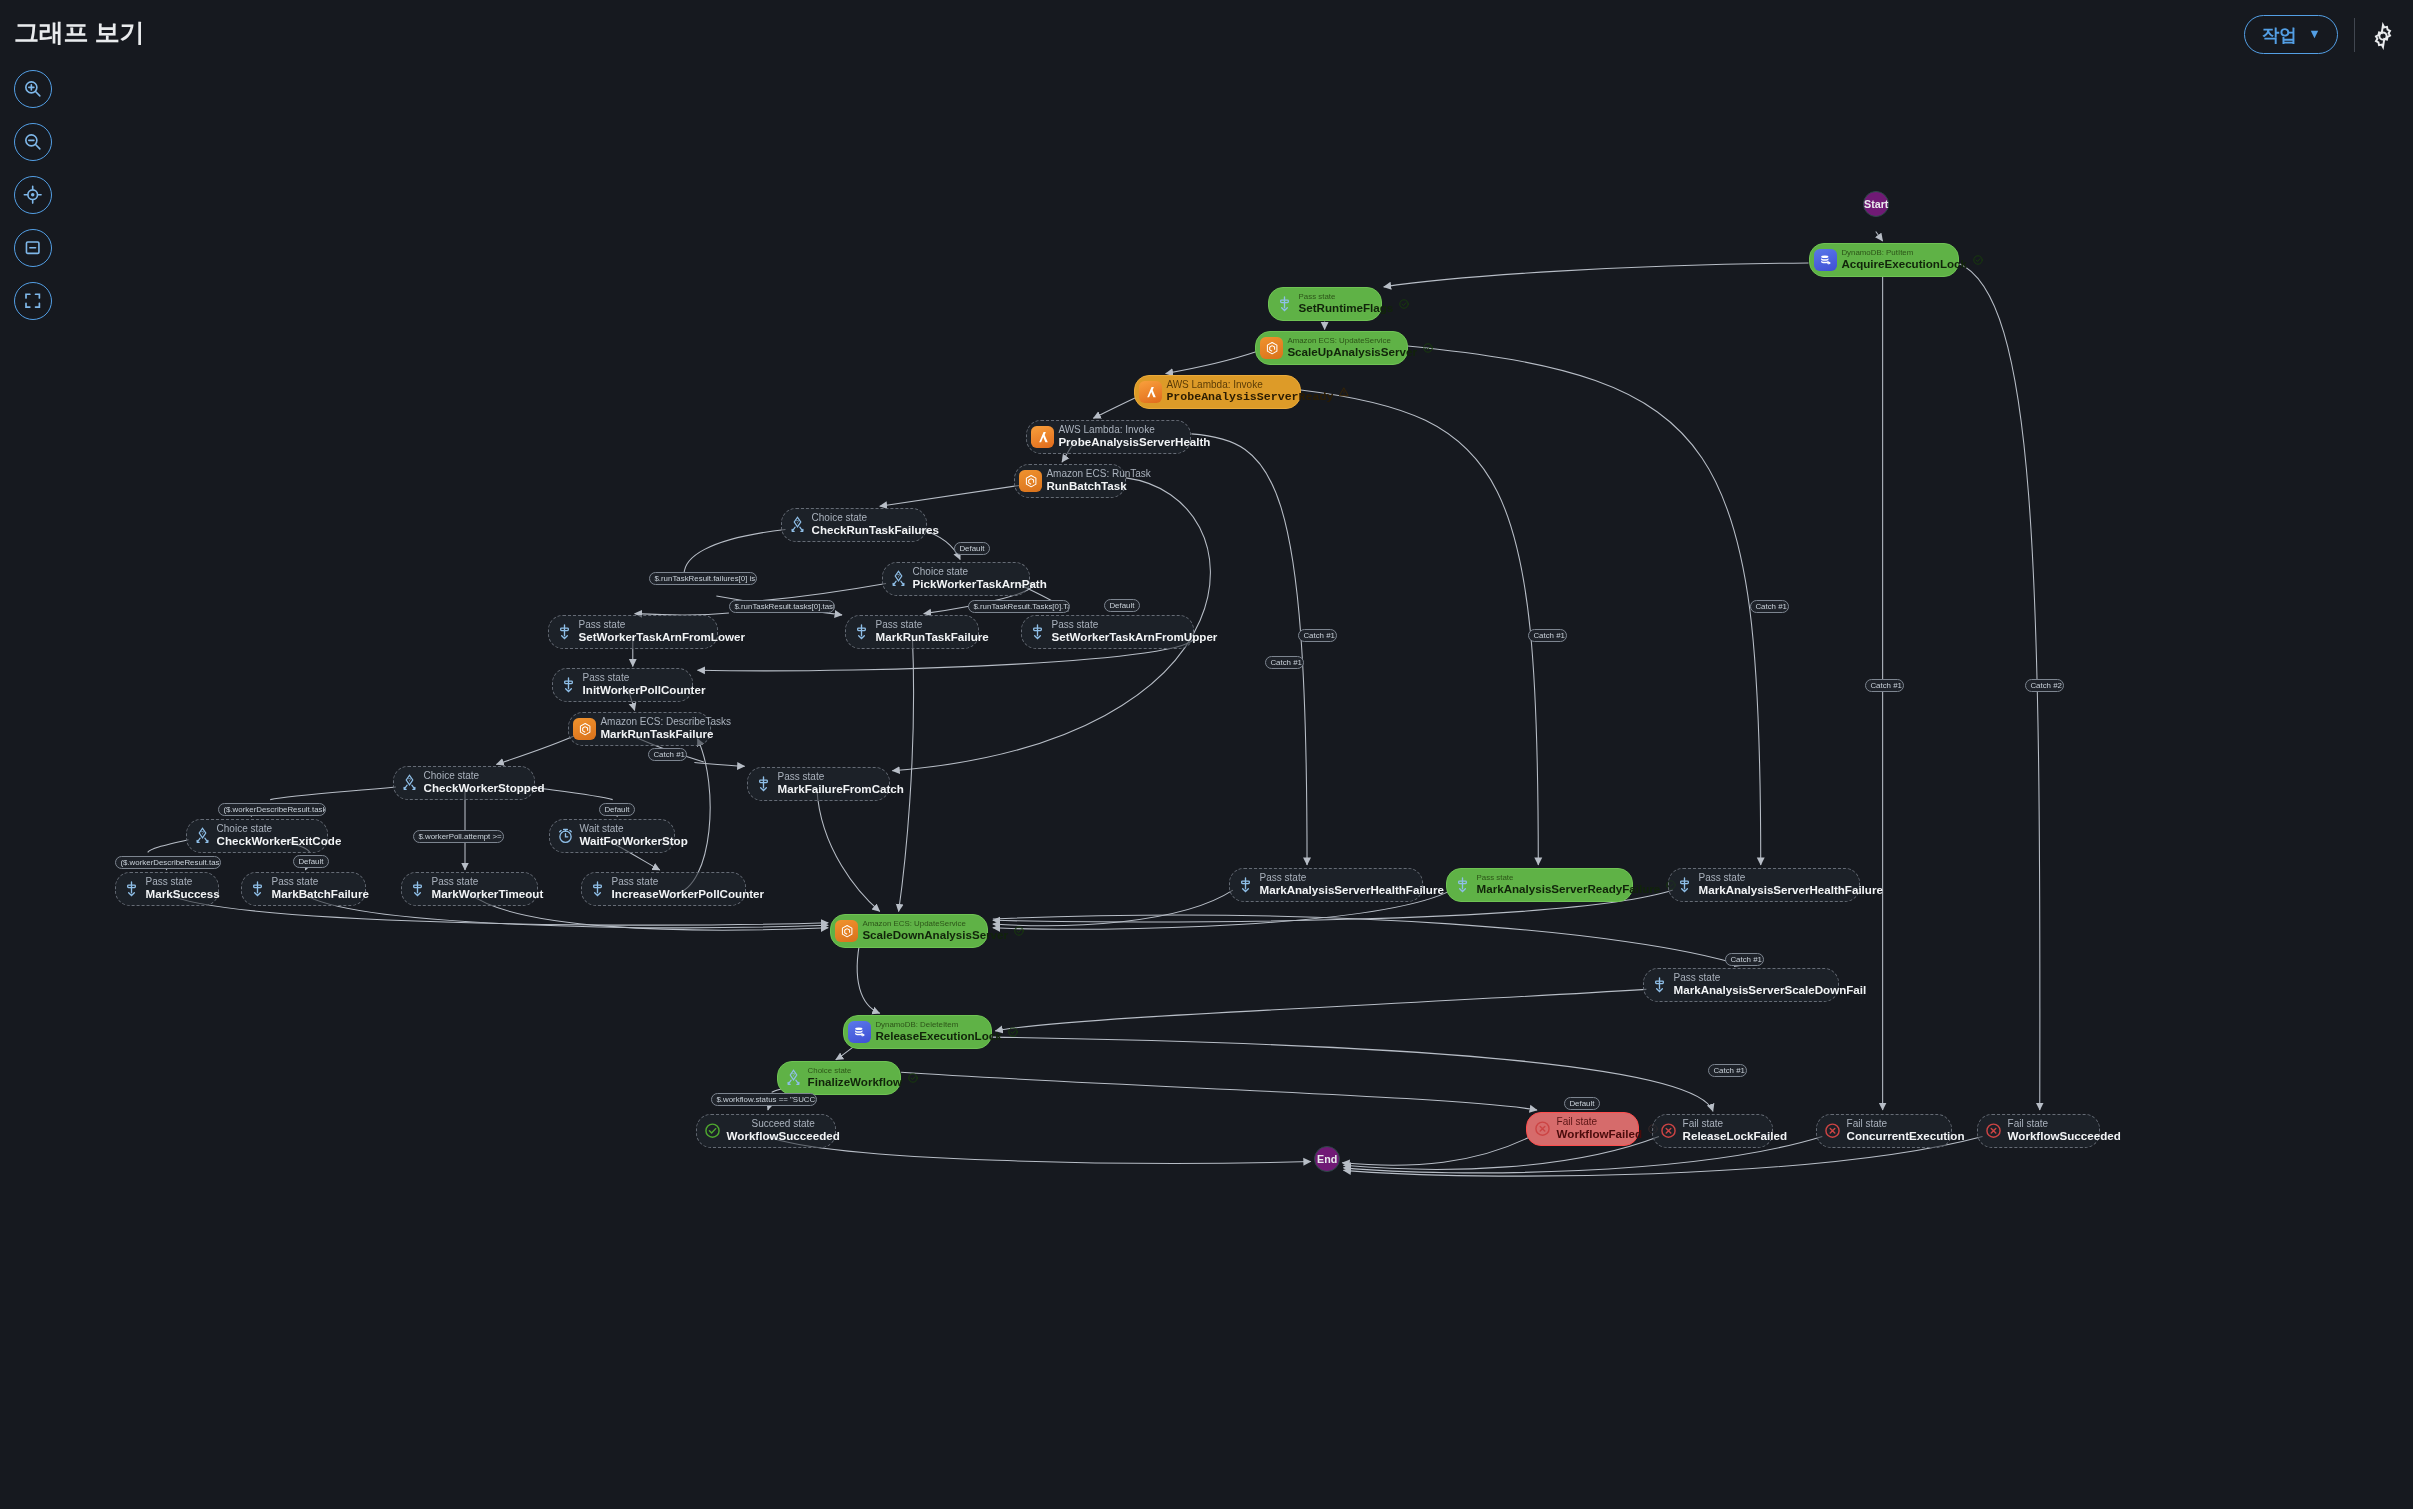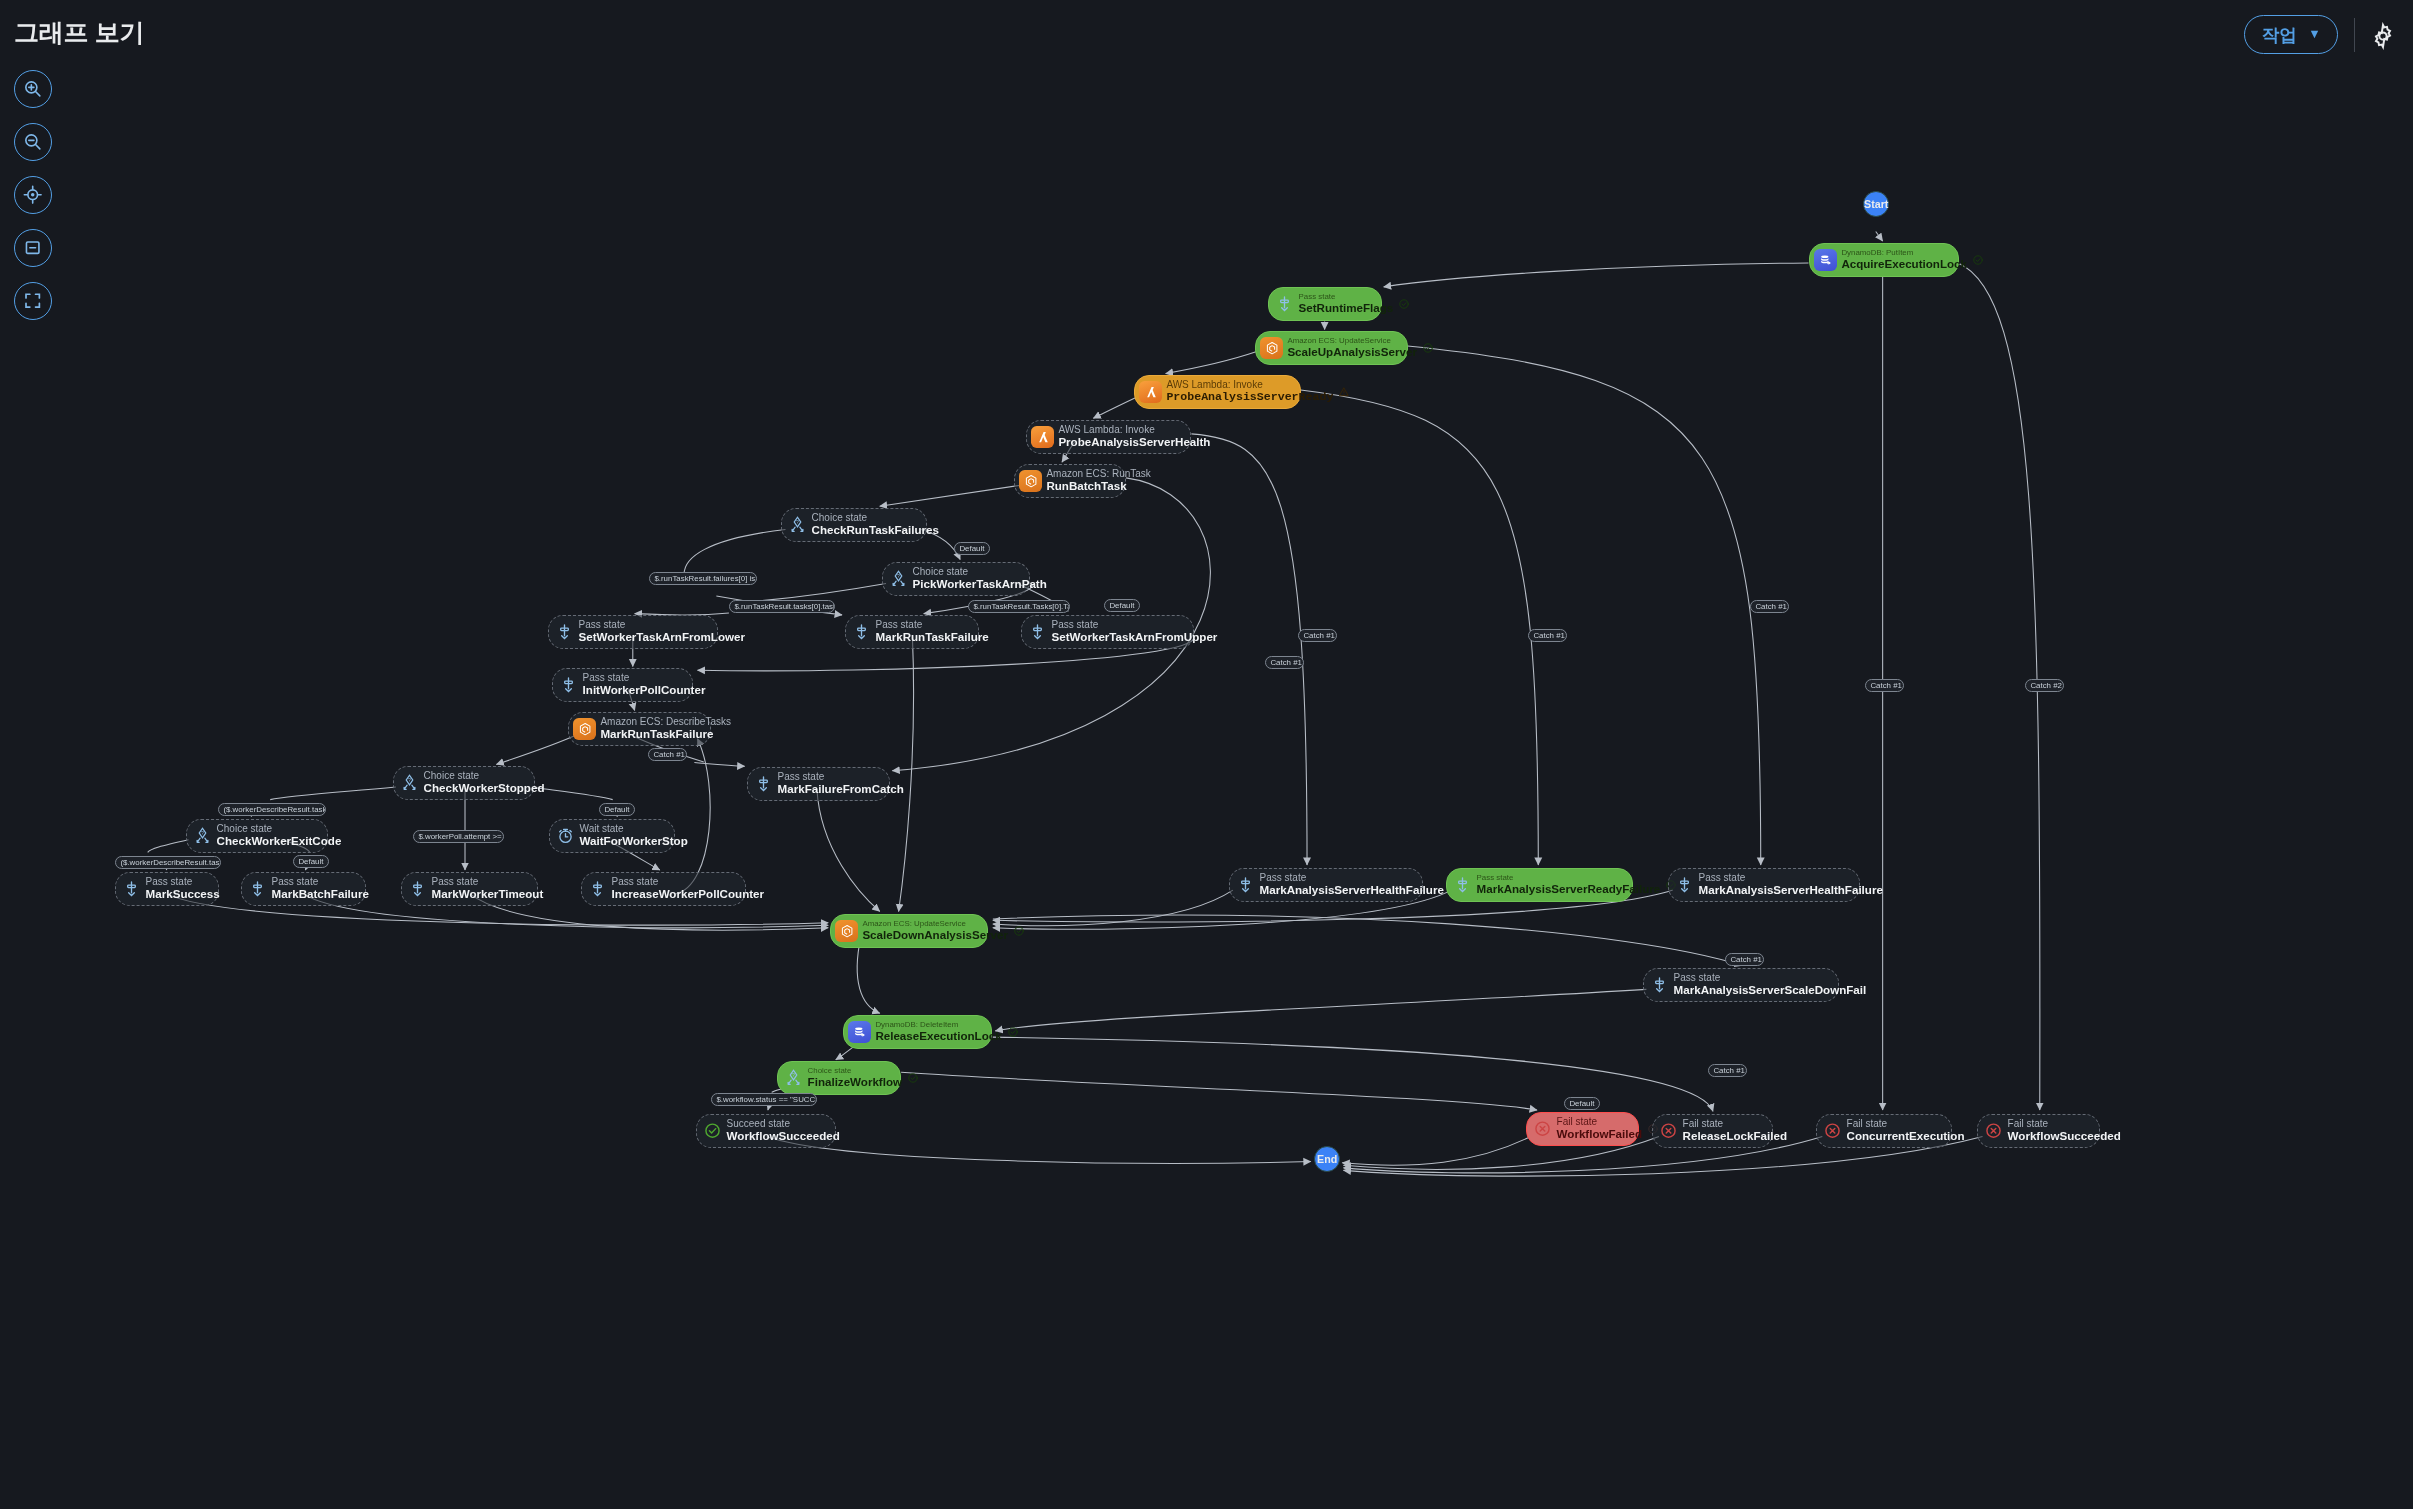--- a/index.html
+++ b/index.html
@@ -45,21 +45,21 @@
   }
   .tool-btn svg { display: block; }
 
   
   #canvas { position: absolute; left: 0; top: 0; width: 2413px; height: 1510px; }
   #edges { position: absolute; left: 0; top: 0; width: 2413px; height: 1510px; }
 
   
   .terminal {
     position: absolute; border-radius: 50%;
-    background: #3b82f6; border: 1.3px solid #2a4a45;
+    background: #701a75; border: 1.3px solid #2a4a45;
     display: flex; align-items: center; justify-content: center;
     color: #e9ebed; font-size: 10.7px; font-weight: 700;
   }
 
   
   .node {
     position: absolute; height: 34px;
     border-radius: 15px; display: flex; align-items: center;
     padding: 0 5px 0 4.4px; cursor: pointer; white-space: nowrap;
   }
@@ -760,21 +760,21 @@
           </span>
           <span class="status">
             <svg width="12" height="12" viewBox="0 0 24 24">
               <g fill="none" stroke="#17400a" stroke-width="1.7" stroke-linecap="round">
                 <circle cx="12" cy="12" r="8.4"></circle>
                 <path d="M8.2 12.2l2.8 2.8 5-5.5"></path>
               </g>
             </svg>
           </span>
         </div>
-        <div class="node inactive" style="left: 696px; top: 1114px; width: 140px;">
+        <div class="node inactive" style="left: 696px; top: 1114px; width: 140px; text-align: center;">
           <span class="line-icon">
             <svg width="19" height="21.4" viewBox="0 0 24 24">
               <g fill="none" stroke="#4fa82f" stroke-width="1.8" stroke-linecap="round">
                 <circle cx="12" cy="12" r="8.3"></circle>
                 <path d="M8.1 12.2l2.8 2.8 5.1-5.6"></path>
               </g>
             </svg>
           </span>
           <span class="labels">
             <span class="type">Succeed state</span>

